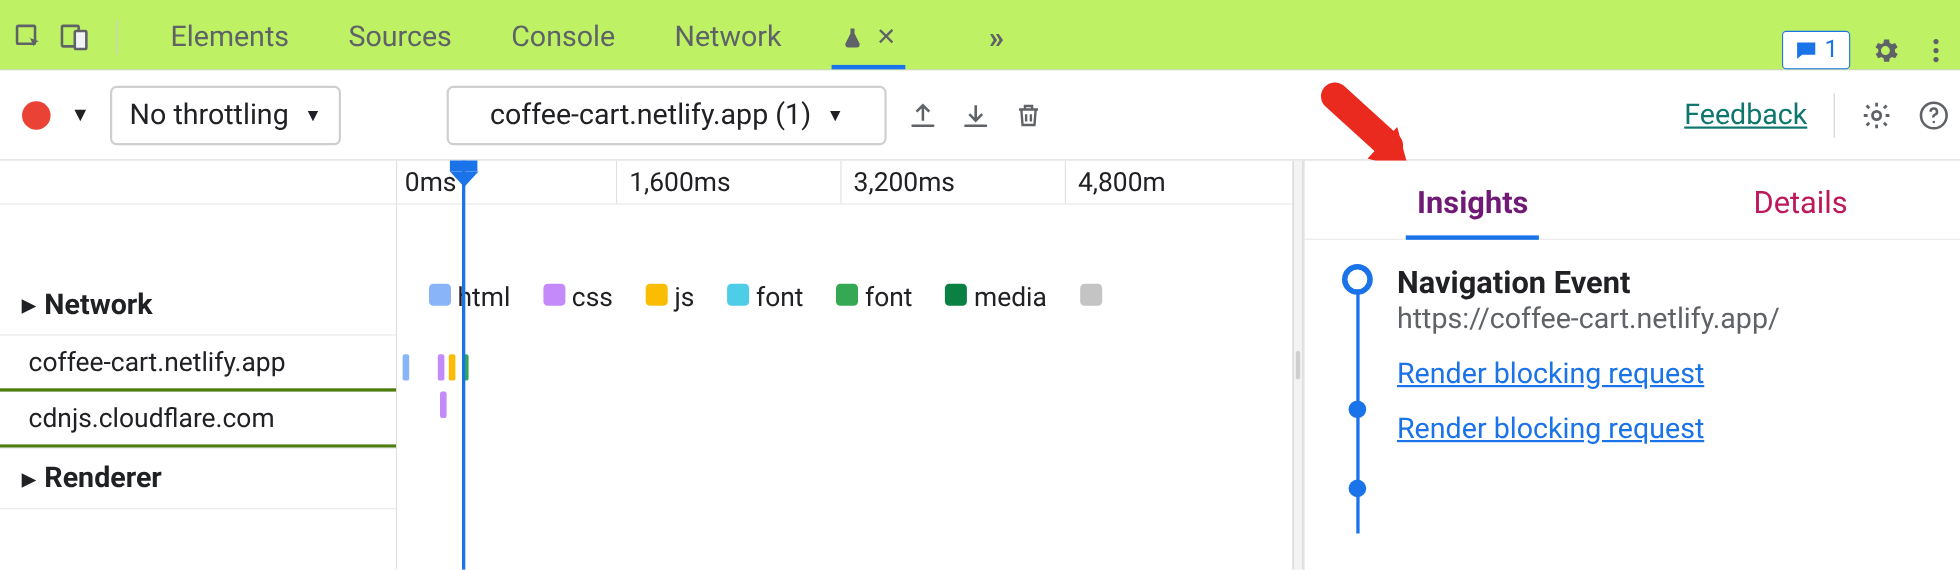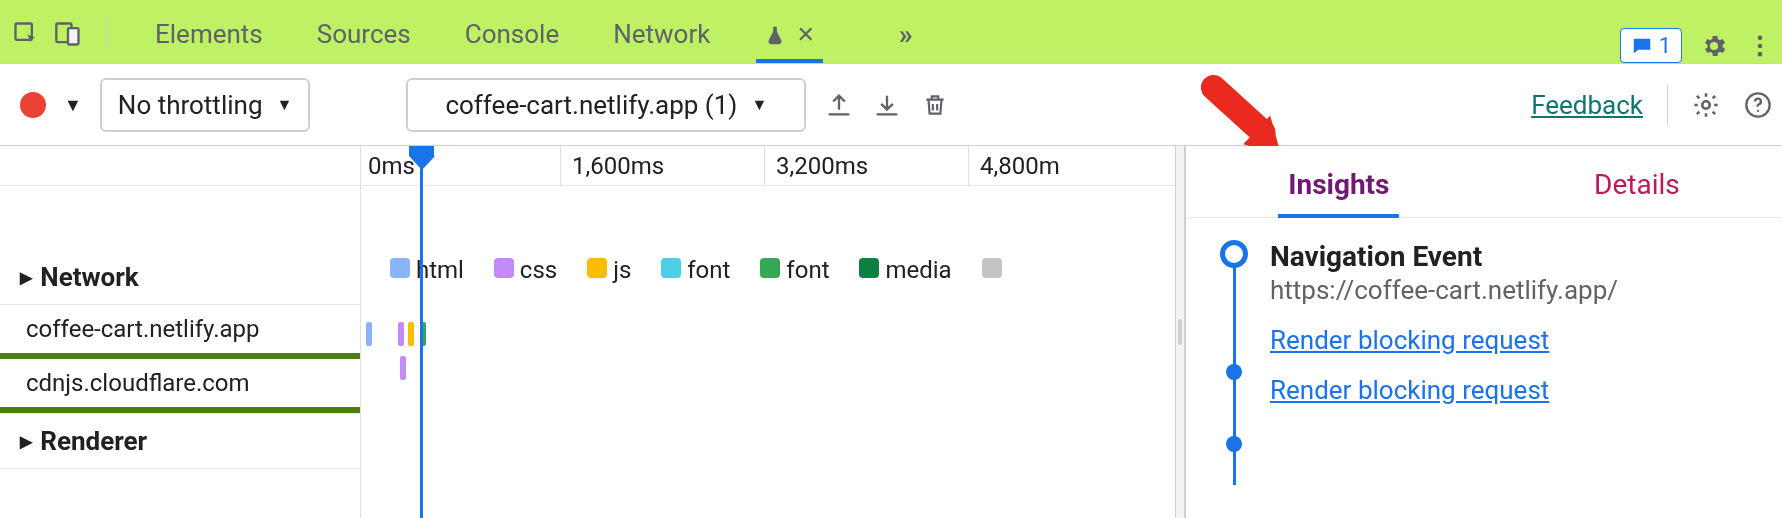--- a/index.html
+++ b/index.html
@@ -54,21 +54,21 @@
 .markers-row { position:absolute; left:335px; top:44px; display:flex; align-items:center; gap:10px; background:#fff; border:2px solid #d0d0d0; border-radius:40px; padding:6px 18px 6px 6px; font-size:24px; z-index:3;}
 .markers-row .mk { display:flex; align-items:center; gap:8px; }
 .dot { width:22px; height:22px; border-radius:50%; display:inline-block; }
 .ring-blue { width:22px; height:22px; border:3px solid #1a73e8; border-radius:50%; display:inline-block; background:#fff; }
 .ring-grey { width:22px; height:22px; border:3px solid #9aa0a6; border-radius:50%; display:inline-block; background:#fff; }
 
 
 .left-col { position:absolute; left:0; top:104px; width:360px; }
 .section-head { display:flex; align-items:center; gap:8px; font-size:26px; font-weight:bold; padding:12px 20px; border-bottom:1px solid #e8e8e8; width:360px; cursor:pointer;}
 .tri { font-size:16px; color:#202124; }
-.host-row { font-size:24px; padding:10px 26px; border-bottom:6px solid #4d7c0f; width:360px;}
+.host-row { font-size:24px; padding:10px 26px; border-bottom:3px solid #4d7c0f; width:360px;}
 
 
 .res-legend { position:absolute; left:390px; top:110px; display:flex; gap:30px; font-size:24px; align-items:center;}
 .sq { width:20px; height:20px; border-radius:4px; display:inline-block; }
 
 
 .wf { position:absolute; left:360px; top:170px; height:72px;}
 .wf .bar { position:absolute; width:6px; border-radius:2px;}
 
 

